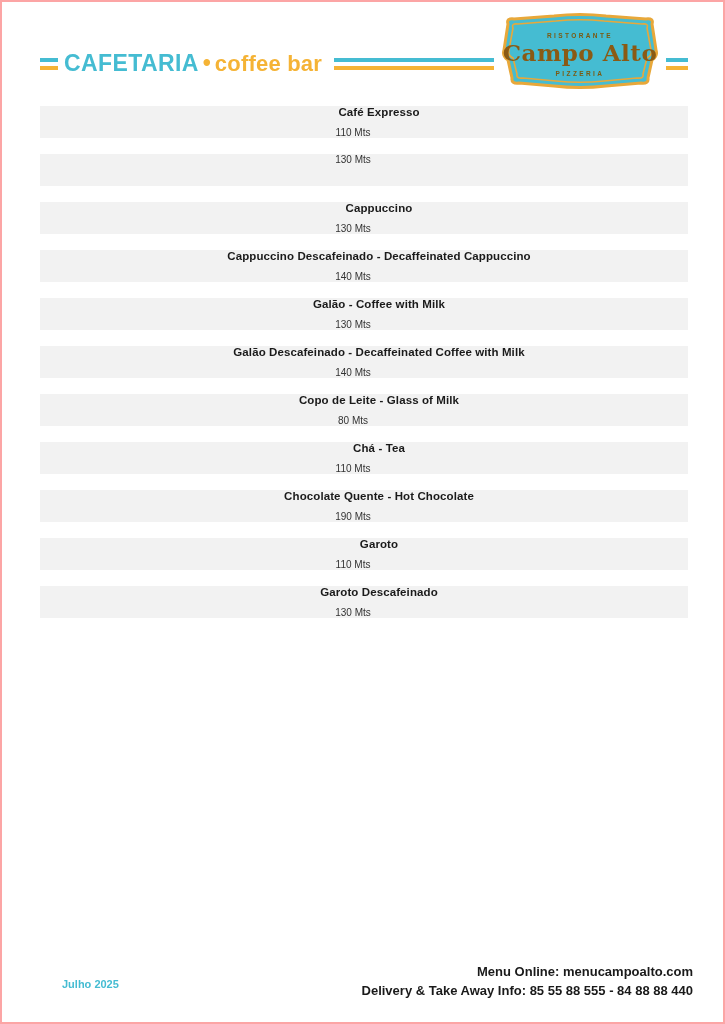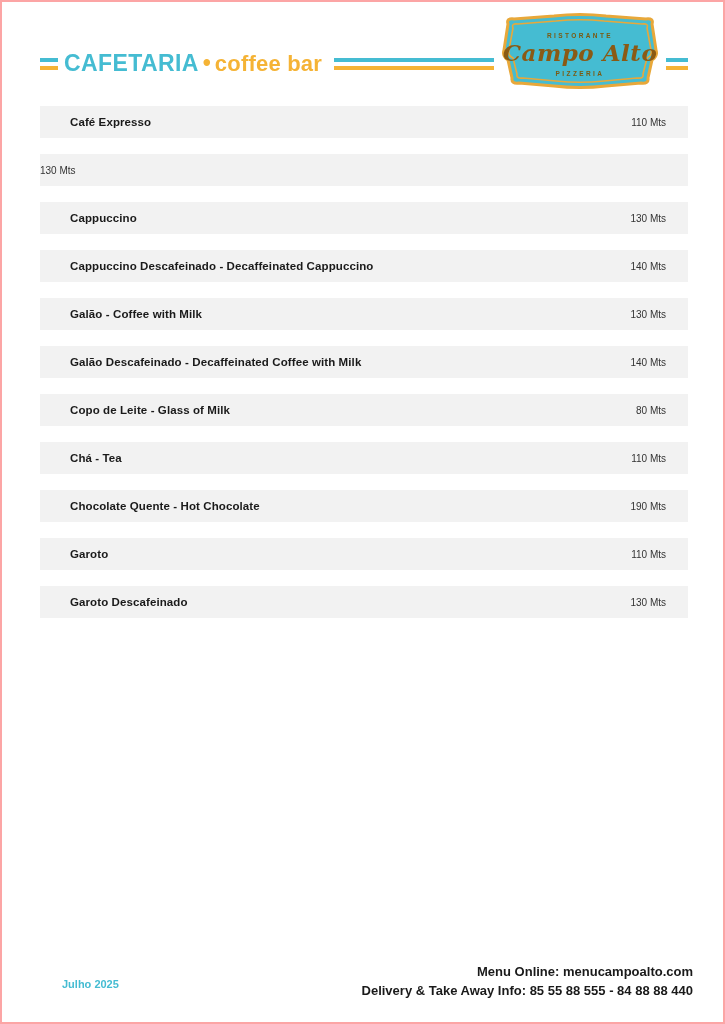--- a/index.html
+++ b/index.html
@@ -123,21 +123,20 @@
     font-weight: bold;
   }
   .logo-ris { top: 22px; }
   .logo-piz { top: 60px; }
   .logo-name {
     position: absolute;
     top: 29px;
     width: 172px;
     text-align: center;
     font-family: "DejaVu Serif", serif;
-    font-style: italic;
     font-weight: bold;
     font-size: 23px;
     color: #8a5a14;
     letter-spacing: 0.5px;
   }
 
   
   .menu {
     position: absolute;
     top: 104px;
@@ -145,20 +144,21 @@
     width: 648px;
   }
   .row {
     position: relative;
     height: 32px;
     background: #f2f2f2;
     margin-bottom: 16px;
     display: flex;
     align-items: center;
     justify-content: space-between;
+    flex-direction: column;
   }
   .row .name {
     font-size: 11.5px;
     font-weight: bold;
     color: #1a1a1a;
     padding-left: 30px;
     letter-spacing: 0.1px;
   }
   .row .price {
     font-size: 10px;

